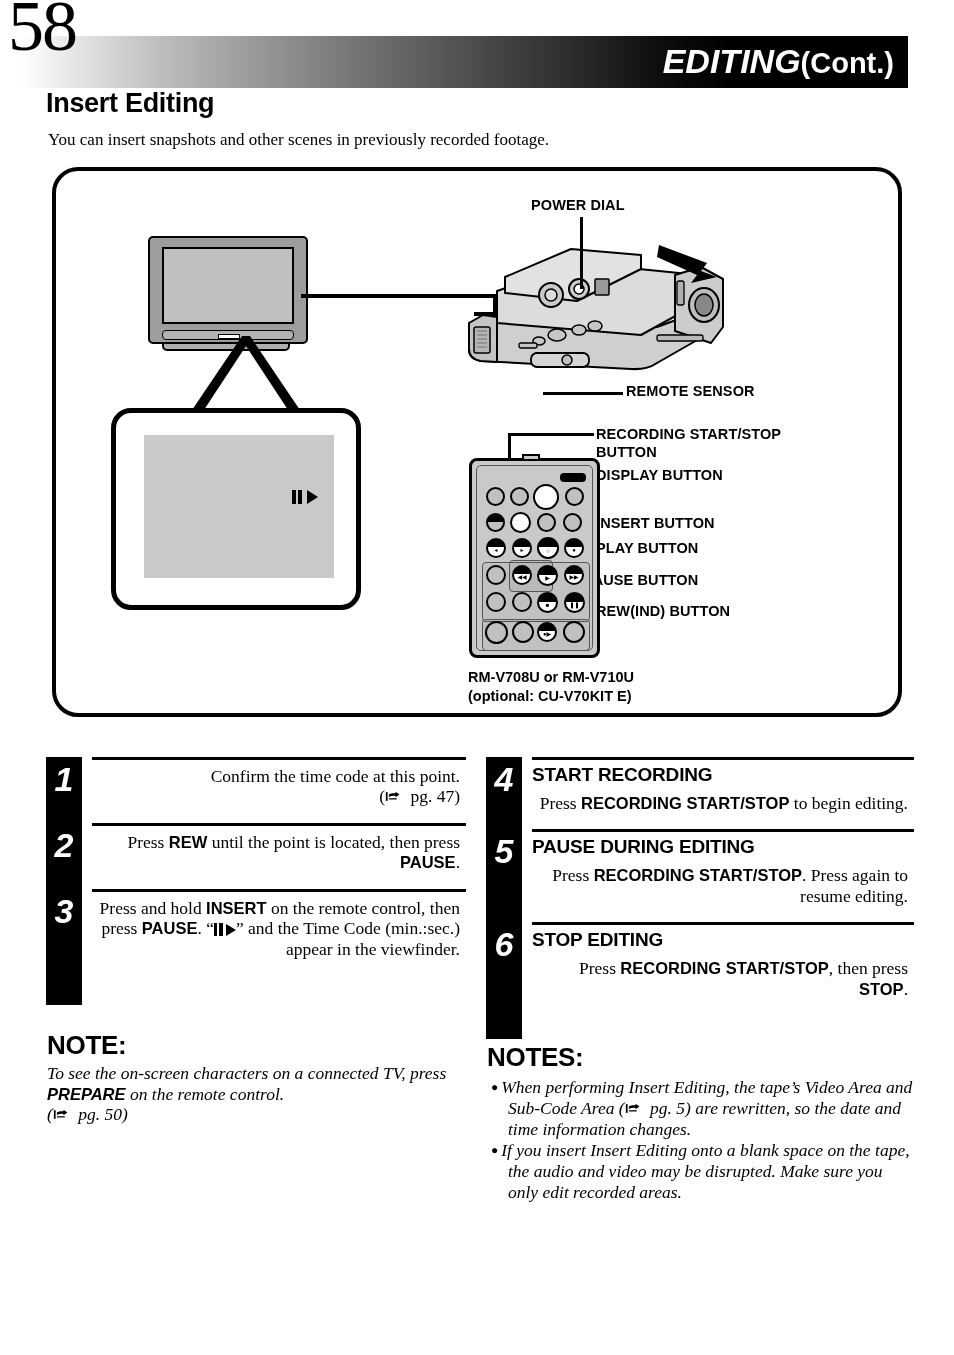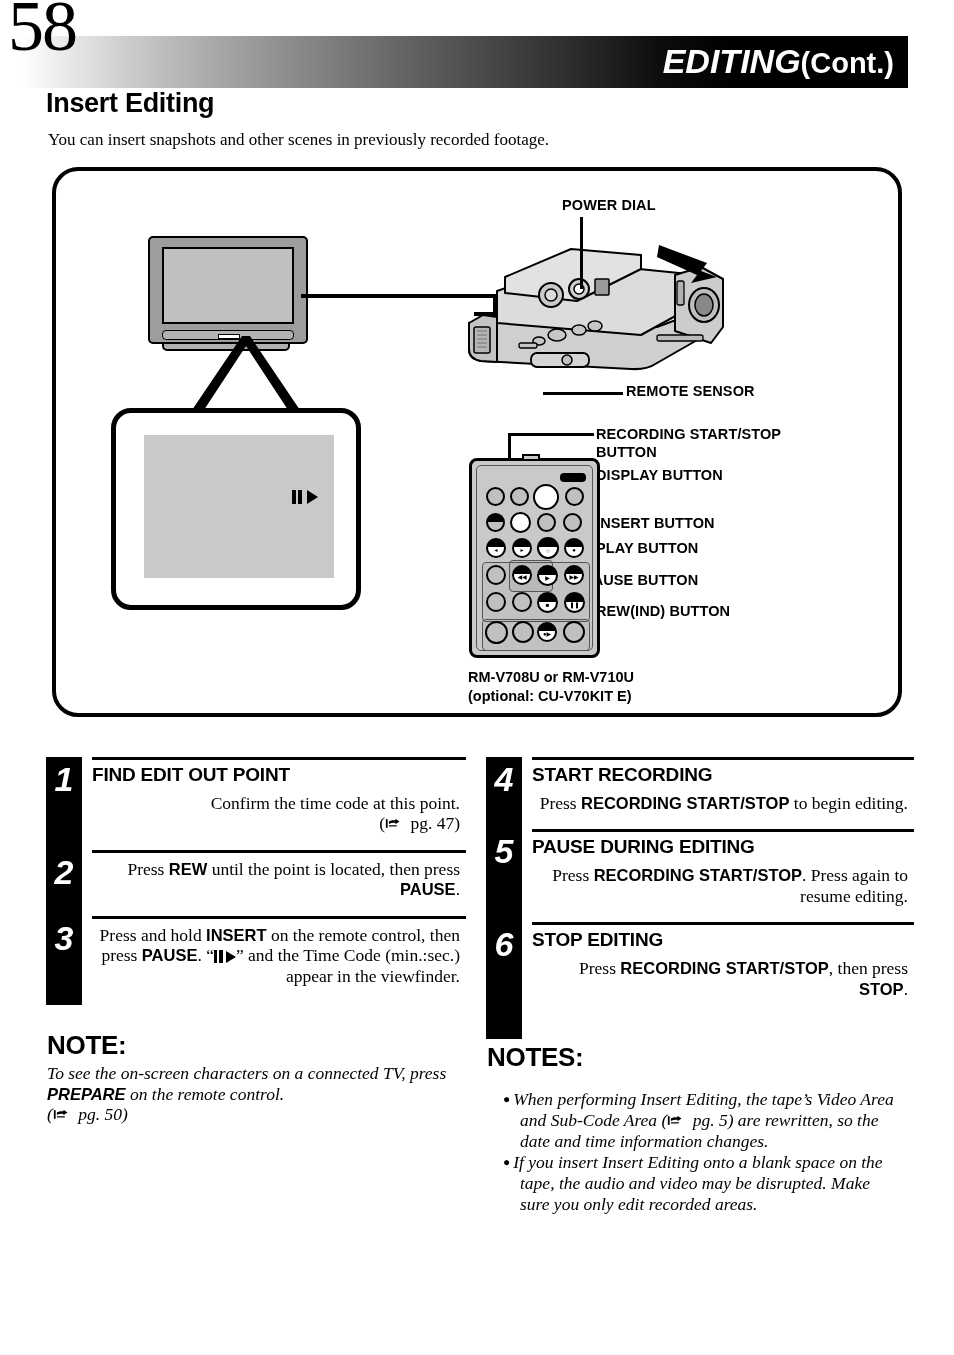--- a/index.html
+++ b/index.html
@@ -197,21 +197,21 @@
   
   .note{position:absolute;}
   .note h2{
     margin:0 0 2px 0;font-size:26px;font-weight:bold;letter-spacing:-0.3px;
   }
   .note p{
     margin:0;font-family:"Liberation Serif", serif;font-style:italic;
     font-size:17.5px;line-height:1.18;
   }
   .note p b{font-family:"Liberation Sans", sans-serif;font-weight:bold;font-style:italic;font-size:16.5px;}
-  .note ul{margin:16px;padding:0;list-style:none;}
+  .note ul{margin:4px;padding:0;list-style:none;}
   .note li{
     font-family:"Liberation Serif", serif;font-style:italic;font-size:17.5px;line-height:1.2;
     padding-left:17px;text-indent:-17px;
   }
   .note li::before{content:"\25CF  ";font-size:12px;vertical-align:2px;}
 
   .note-left{left:47px;top:1030px;width:420px;}
   .note-right{left:487px;top:1042px;width:430px;}
 
   
@@ -311,21 +311,21 @@
 
       <rect x="196" y="104" width="46" height="6" rx="2" fill="#b9b9b9" stroke="#000" stroke-width="1.3"></rect>
 
       <rect x="216" y="50" width="7" height="24" rx="2" fill="#b0b0b0" stroke="#000" stroke-width="1.3"></rect>
 
       <g fill="#000">
         <polygon points="198,14 246,32 240,40 256,46 230,52 236,44 196,26"></polygon>
       </g>
     </svg>
 
-    <div class="lbl" style="left:506px;top:26px;text-align:center;">POWER DIAL</div>
+    <div class="lbl" style="left:475px;top:26px;text-align:center;">POWER DIAL</div>
     <div class="ln-v" style="left:524px;top:46px;height:72px;"></div>
 
     <div class="lbl" style="left:570px;top:212px;">REMOTE SENSOR</div>
     <div class="ln-h" style="left:487px;top:221px;width:80px;"></div>
 
     <div class="lbl two" style="left:540px;top:254px;width:230px;">
       <span>RECORDING START/STOP BUTTON</span>
     </div>
     <div class="ln-h" style="left:452px;top:262px;width:86px;"></div>
     <div class="ln-v" style="left:452px;top:262px;height:50px;"></div>
@@ -418,21 +418,20 @@
     </div>
 
   </div>
 
   <div class="col col-left">
     <div class="stepbar" style="height:248px;"></div>
     <div class="steps" id="steps-left">
         <div class="step">
           <div class="rule"></div>
           <div class="stepnum" style="left:-36px;">1</div>
-          <h3>FIND EDIT OUT POINT</h3>
           <p>Confirm the time code at this point.<br>(<span class="handicon"><svg viewBox="0 0 24 14" width="21" height="13" aria-hidden="true">
                 <path d="M1 2 h2 v10 h-2 z" fill="#000"></path>
                 <path d="M4.5 4.5 c2-1.2 5-1.6 7.5-1.2 l0 -1.6 l4.5 3.1 l-4.5 3.1 l0 -1.6 c-2.6 -0.3 -5.2 0.1 -7.5 1.2 z" fill="#000"></path>
                 <path d="M4.5 9 h9 v1.4 h-9 z" fill="#000"></path>
               </svg></span> pg. 47)</p>
         </div>
         <div class="step">
           <div class="rule"></div>
           <div class="stepnum" style="left:-36px;">2</div>
           <p>Press <b>REW</b> until the point is located, then press <b>PAUSE</b>.</p>

